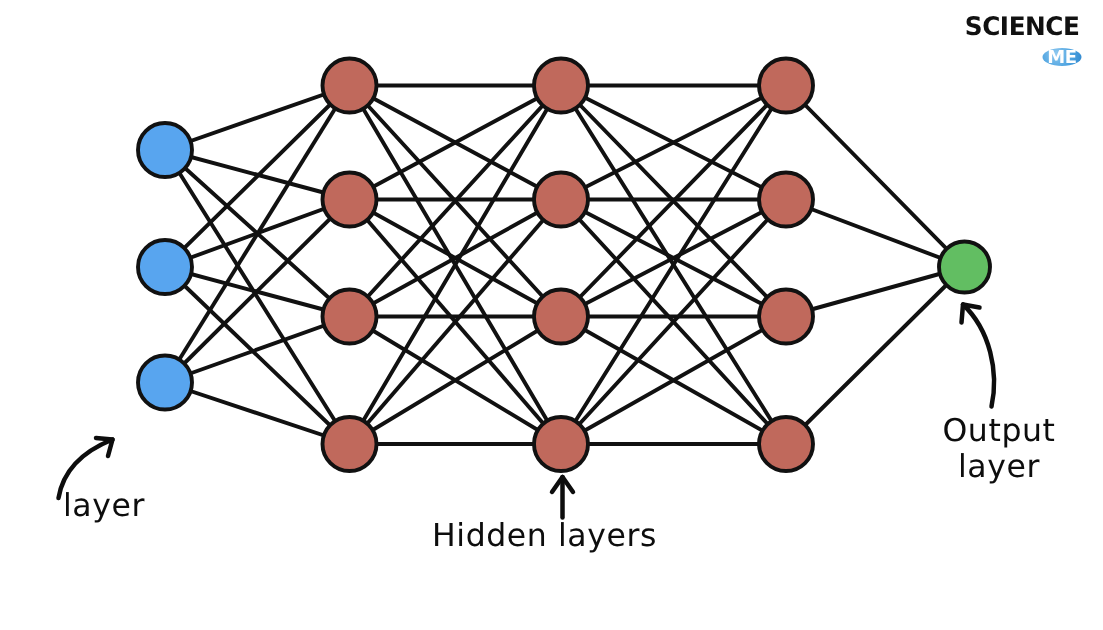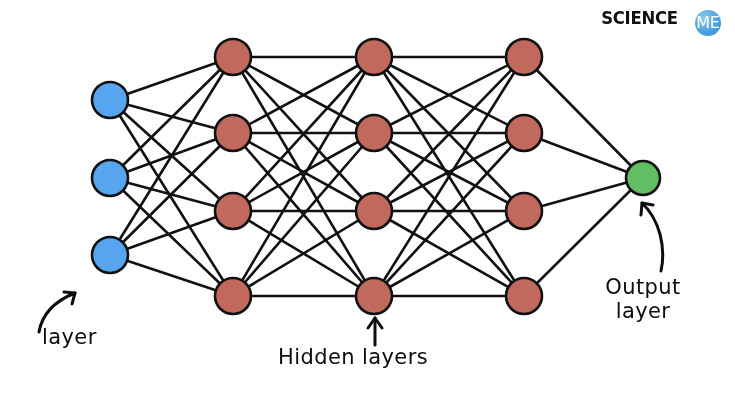--- a/index.html
+++ b/index.html
@@ -26,23 +26,24 @@
     left: 0;
     width: 735px;
     height: 420px;
     display: block;
   }
   .brand {
     position: absolute;
     top: 10px;
     right: 14px;
     display: flex;
-    align-items: flex-start;
-    gap: 16px;
+    align-items: flex-end;
+    gap: 5px;
     height: 26px;
+    flex-direction: column;
   }
   .brand-word {
     font-family: "DejaVu Sans", sans-serif;
     font-weight: 700;
     font-size: 17px;
     letter-spacing: -0.3px;
     color: #111111;
     line-height: 1;
     transform: scaleX(0.97);
   }
@@ -50,48 +51,48 @@
     width: 26px;
     height: 26px;
     border-radius: 50%;
     background: radial-gradient(circle at 35% 32%, #8fc9f0 0%, #4ea3e0 55%, #2e86ce 100%);
     display: flex;
     align-items: center;
     justify-content: center;
   }
   .brand-badge-text {
     font-family: "DejaVu Sans", sans-serif;
-    font-weight: 400;
-    font-size: 16px;
+    font-weight: 700;
+    font-size: 12px;
     color: #ffffff;
     line-height: 1;
     letter-spacing: -0.2px;
   }
   .label {
     position: absolute;
     font-family: "DejaVu Sans", sans-serif;
     font-size: 21px;
     font-weight: 400;
     color: #0d0d0d;
     line-height: 1.12;
     white-space: pre;
     letter-spacing: 0.4px;
   }
   #label-input {
     left: 42px;
     top: 302px;
     text-align: left;
   }
   #label-hidden {
-    left: 278px;
+    left: 288px;
     top: 346px;
     text-align: center;
   }
   #label-output {
-    left: 593px;
+    left: 616px;
     top: 276px;
     width: 100px;
     text-align: center;
   }
 </style>
 </head>
 <body>
 
 <div id="diagram-root">
 

